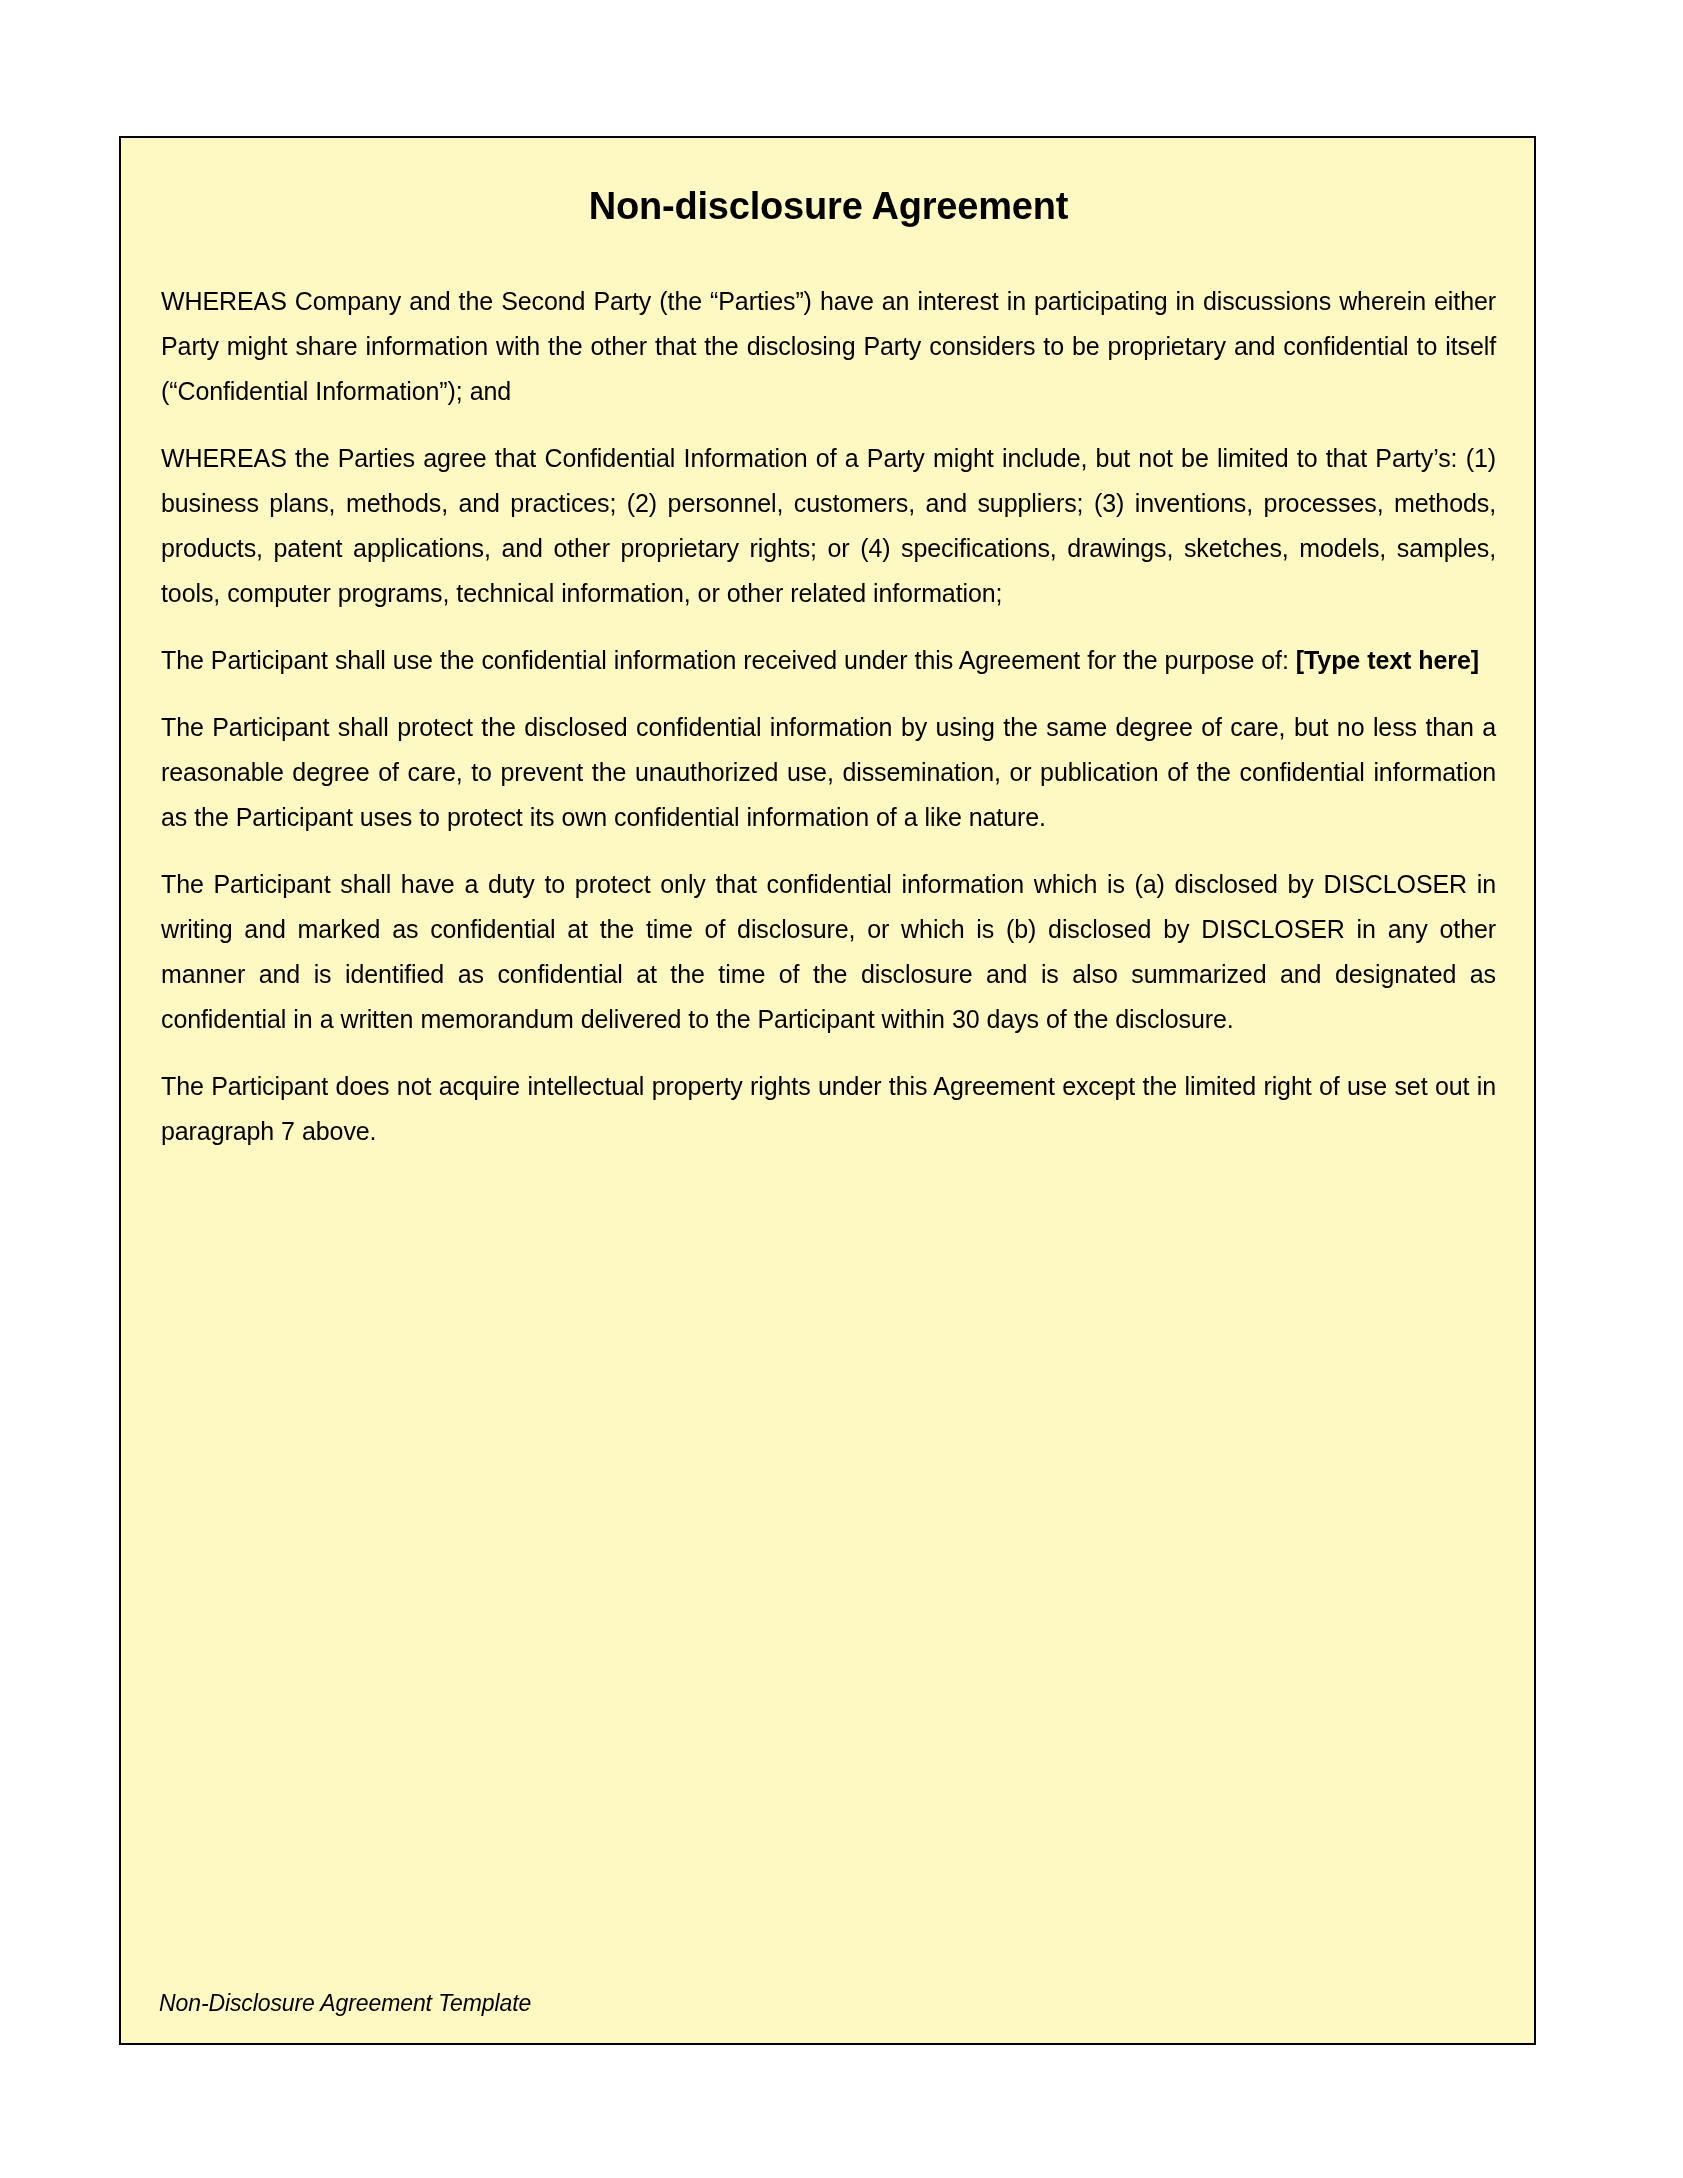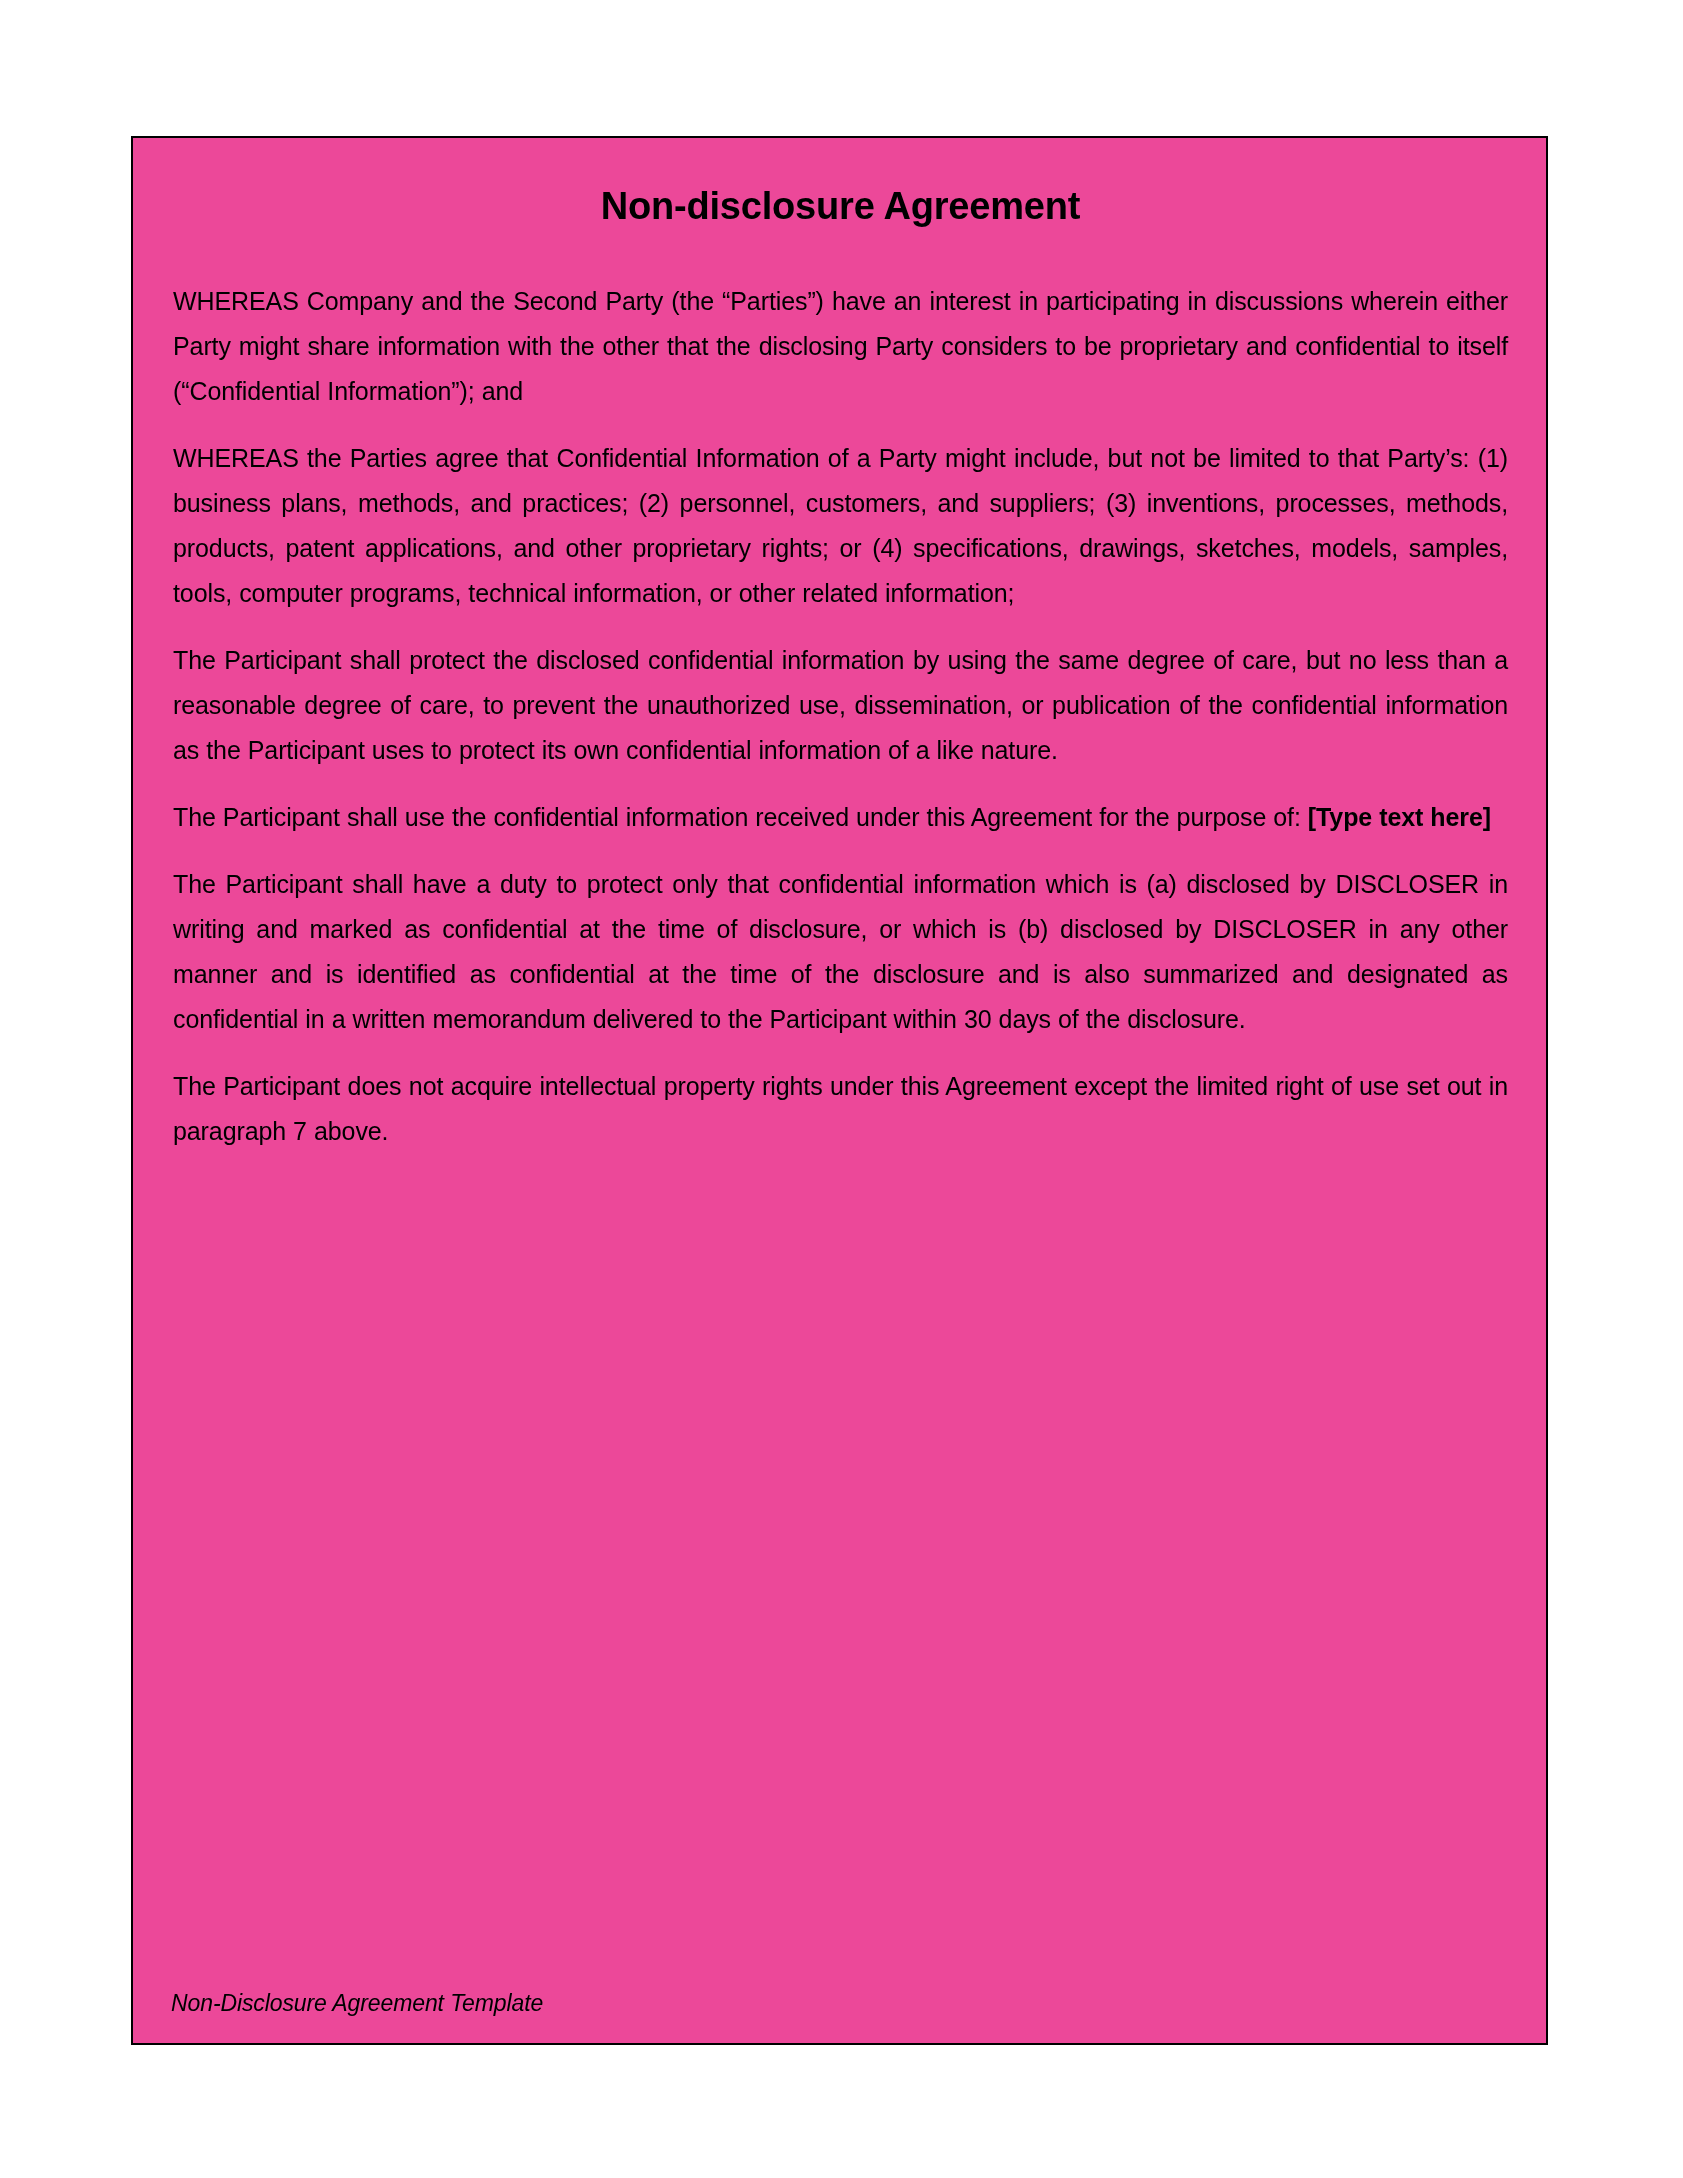--- a/index.html
+++ b/index.html
@@ -12,27 +12,27 @@
     width: 1683px;
     height: 2178px;
     font-family: "Liberation Sans", sans-serif;
     color: #000000;
     -webkit-font-smoothing: antialiased;
   }
 
   
   .page-sheet {
     position: absolute;
-    left: 131px;
+    left: 119px;
     top: 136px;
     width: 1417px;
     height: 1909px;
     border: 2px solid #000000;
     box-sizing: border-box;
-    background: #ec4899;
+    background: #fef9c3;
     overflow: hidden;
   }
 
   .page-inner {
     position: absolute;
     left: 40px;
     top: 0;
     width: 1335px;
     height: 100%;
     box-sizing: border-box;
@@ -93,23 +93,23 @@
     <h1 class="doc-title">Non-disclosure Agreement</h1>
 
     <div class="body-block">
 
       <p class="para">WHEREAS Company and the Second Party (the “Parties”) have an interest in participating in discussions wherein either Party might share information with the other that the disclosing Party considers to be proprietary and confidential to itself (“Confidential Information”); and</p>
 
       <p class="para">WHEREAS the Parties agree that Confidential Information of a Party might include, but not be limited to that Party’s: (1) business plans, methods, and practices; (2) personnel, customers, and suppliers; (3) inventions, processes, methods, products, patent applications, and other proprietary rights; or (4) specifications, drawings, sketches, models, samples, tools, computer programs, technical information, or other related information;</p>
 
 
 
+      <p class="para"><span>The Participant shall use the confidential information received under this Agreement for the purpose of: </span><span class="bold">[Type text here]</span></p>
+
       <p class="para">The Participant shall protect the disclosed confidential information by using the same degree of care, but no less than a reasonable degree of care, to prevent the unauthorized use, dissemination, or publication of the confidential information as the Participant uses to protect its own confidential information of a like nature.</p>
-
-      <p class="para"><span>The Participant shall use the confidential information received under this Agreement for the purpose of: </span><span class="bold">[Type text here]</span></p>
 
       <p class="para">The Participant shall have a duty to protect only that confidential information which is (a) disclosed by DISCLOSER in writing and marked as confidential at the time of disclosure, or which is (b) disclosed by DISCLOSER in any other manner and is identified as confidential at the time of the disclosure and is also summarized and designated as confidential in a written memorandum delivered to the Participant within 30 days of the disclosure.</p>
 
 
       <p class="para">The Participant does not acquire intellectual property rights under this Agreement except the limited right of use set out in paragraph 7 above.</p>
 
     </div>
   </div>
 
   <div class="doc-footer">Non-Disclosure Agreement Template</div>

